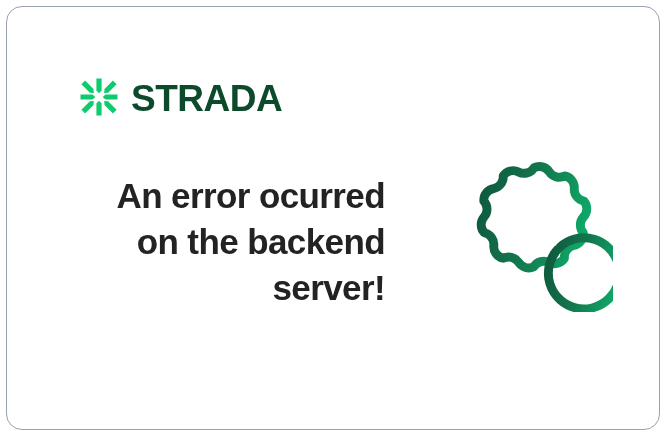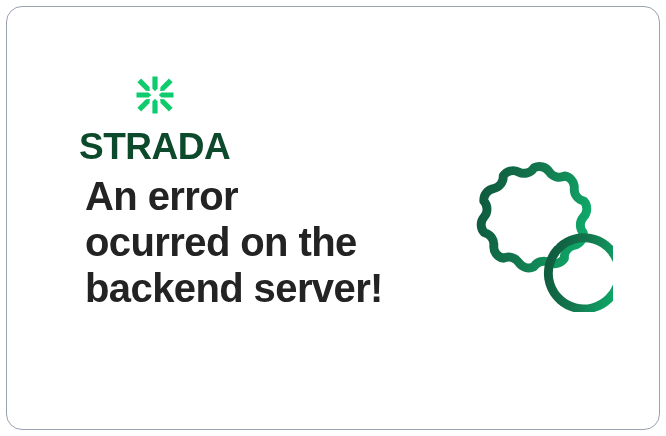--- a/index.html
+++ b/index.html
@@ -34,21 +34,20 @@
 
   
   .brand {
     position: absolute;
     left: 72px;
     top: 68px;
     display: flex;
     align-items: center;
     gap: 12px;
     height: 44px;
-    flex-direction: column;
   }
 
   .brand-mark {
     width: 40px;
     height: 40px;
     display: block;
     flex: 0 0 auto;
   }
 
   .brand-word {
@@ -63,25 +62,26 @@
     top: 1px;
   }
 
   
   .error-message {
     position: absolute;
     left: 78px;
     top: 166px;
     width: 300px;
     font-family: "Liberation Sans", sans-serif;
-    font-size: 40px;
+    font-size: 35px;
     line-height: 46px;
     font-weight: bold;
     letter-spacing: -0.6px;
     color: #232323;
+    text-align: right;
   }
 
   
   .gear-illustration {
     position: absolute;
     left: 448px;
     top: 139px;
     width: 158px;
     height: 166px;
   }

